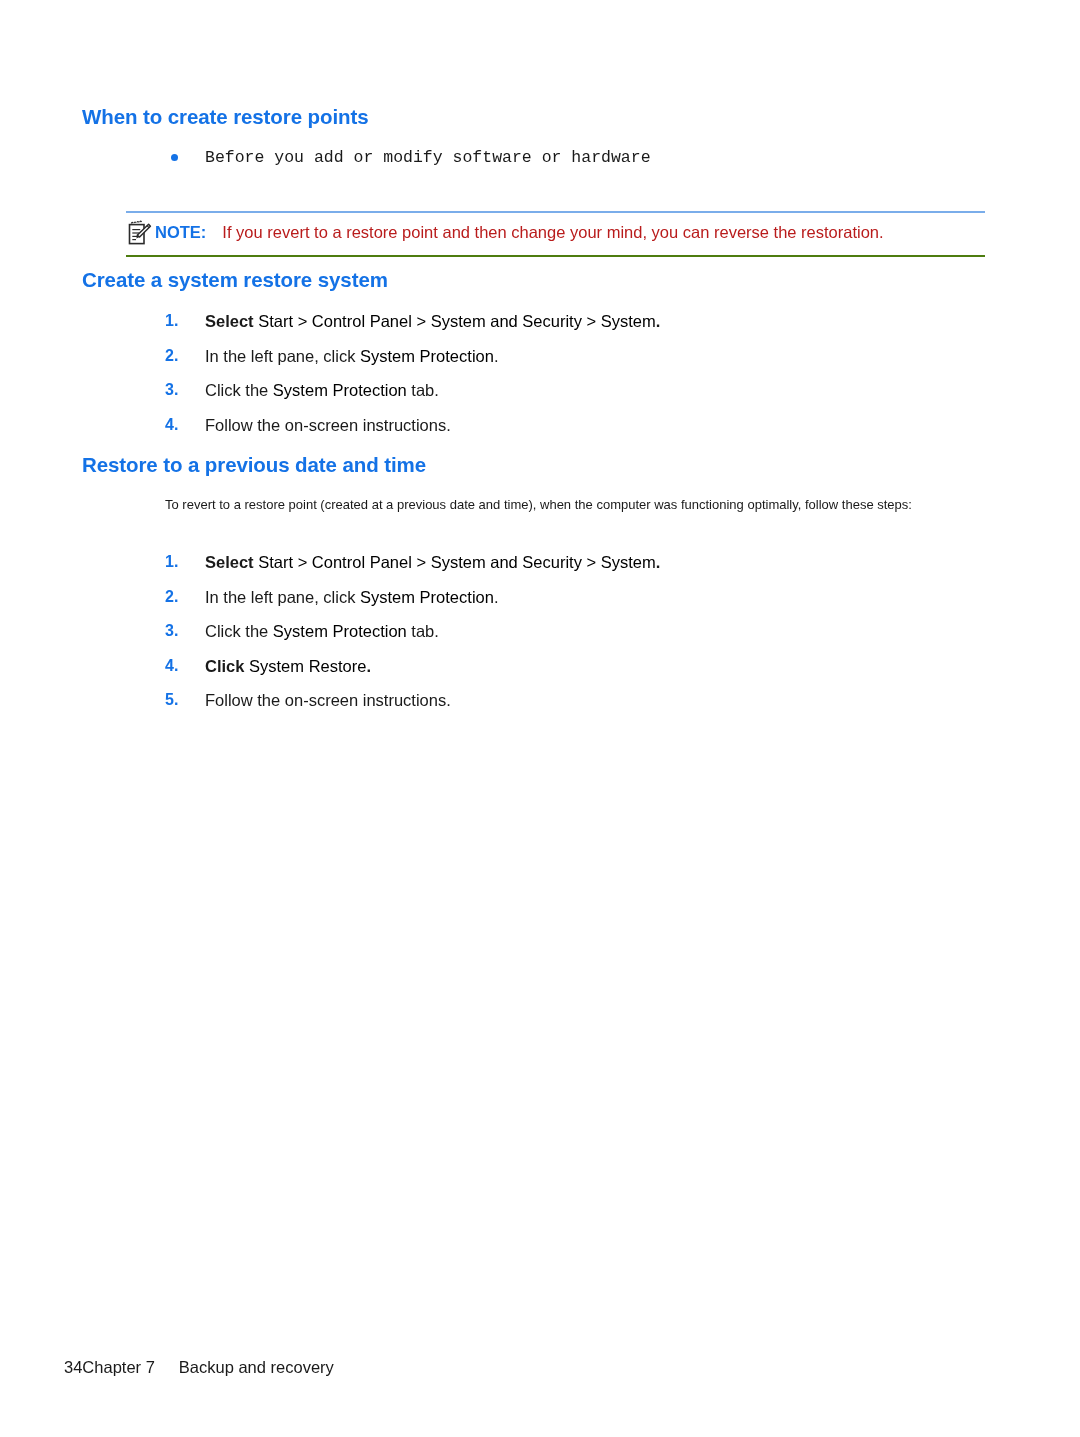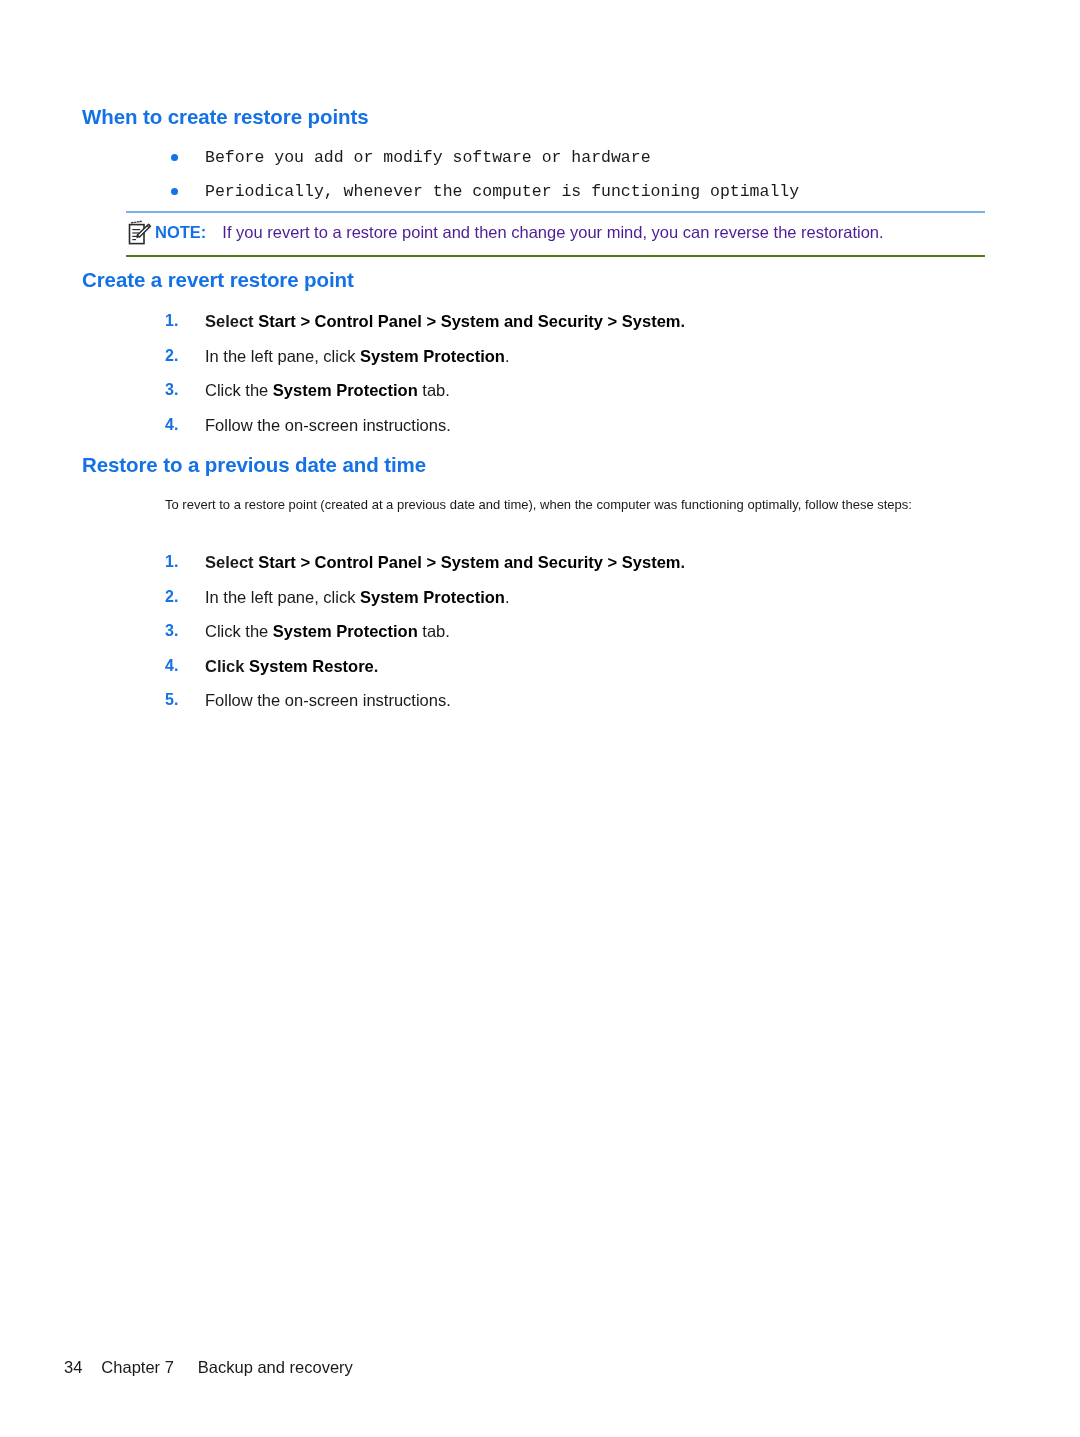--- a/index.html
+++ b/index.html
@@ -72,21 +72,21 @@
   }
   .num-marker {
     position: absolute;
     left: 0px;
     top: 0px;
     width: 26px;
     font-weight: bold;
     font-size: 16px;
     color: #1472e6;
   }
-  .num-item b { font-weight: bold; color: #000; text-align: center; }
+  .num-item b { font-weight: normal; color: #000; text-align: center; }
   .num-item.all-bold { font-weight: bold; }
 
   
   .note {
     position: absolute;
     left: 126px;
     width: 859px;
     border-top: 2px solid #7aadea;
     border-bottom: 2px solid #4d7c0f;
     box-sizing: border-box;
@@ -106,21 +106,21 @@
   .note-label {
     font-size: 16.5px;
     font-weight: bold;
     color: #1472e6;
     margin-right: 16px;
     white-space: nowrap;
     line-height: 26px;
   }
   .note-text {
     font-size: 16.5px;
-    color: #4c1d95;
+    color: #b91c1c;
     line-height: 26px;
   }
 
   
   .para {
     position: absolute;
     left: 165px;
     width: 820px;
     font-size: 13px;
     line-height: 23px;
@@ -129,38 +129,34 @@
 
   
   .footer {
     position: absolute;
     left: 64px;
     bottom: 60px;
     font-size: 16.5px;
     color: #1a1a1a;
     white-space: nowrap;
   }
-  .footer .pg { margin-right: 19px; }
+  .footer .pg { }
   .footer .ch { margin-right: 24px; }
 </style>
 </head>
 <body>
 
 <div class="page">
 
   <div class="h2" style="top:105px;">When to create restore points</div>
 
   <div class="bullet-list" style="top:147px;font-family:Liberation Mono, monospace;">
     <div class="bullet-item">
       <span class="bullet-dot"></span>
       <span>Before you add or modify software or hardware</span>
-    </div>
-    <div class="bullet-item">
-      <span class="bullet-dot"></span>
-      <span>Periodically, whenever the computer is functioning optimally</span>
     </div>
   </div>
 
   <div class="note" style="top:211px;">
     <div class="note-row">
       <span class="note-icon">
         <svg width="26" height="28" viewBox="0 0 26 28" xmlns="http://www.w3.org/2000/svg">
 
           <g stroke="#2b2b2b" stroke-width="1.1" fill="none">
             <path d="M5.2 3.4 q0.9 -2.0 2.0 -0.2"></path>
@@ -183,21 +179,21 @@
             <polygon points="11.2,15.2 13.6,17.0 10.3,18.4" fill="#2b2b2b"></polygon>
             <line x1="21.0" y1="5.6" x2="23.0" y2="7.6" stroke="#2b2b2b" stroke-width="1.2"></line>
           </g>
         </svg>
       </span>
       <span class="note-label">NOTE:</span>
       <span class="note-text">If you revert to a restore point and then change your mind, you can reverse the restoration.</span>
     </div>
   </div>
 
-  <div class="h2" style="top:268px;">Create a revert restore point</div>
+  <div class="h2" style="top:268px;">Create a system restore system</div>
 
   <div class="num-list" style="top:310px;">
     <div class="num-item all-bold">
       <span class="num-marker">1.</span>
       <span>Select </span><b>Start &gt; Control Panel &gt; System and Security &gt; System</b><span>.</span>
     </div>
     <div class="num-item">
       <span class="num-marker">2.</span>
       <span>In the left pane, click </span><b>System Protection</b><span>.</span>
     </div>

